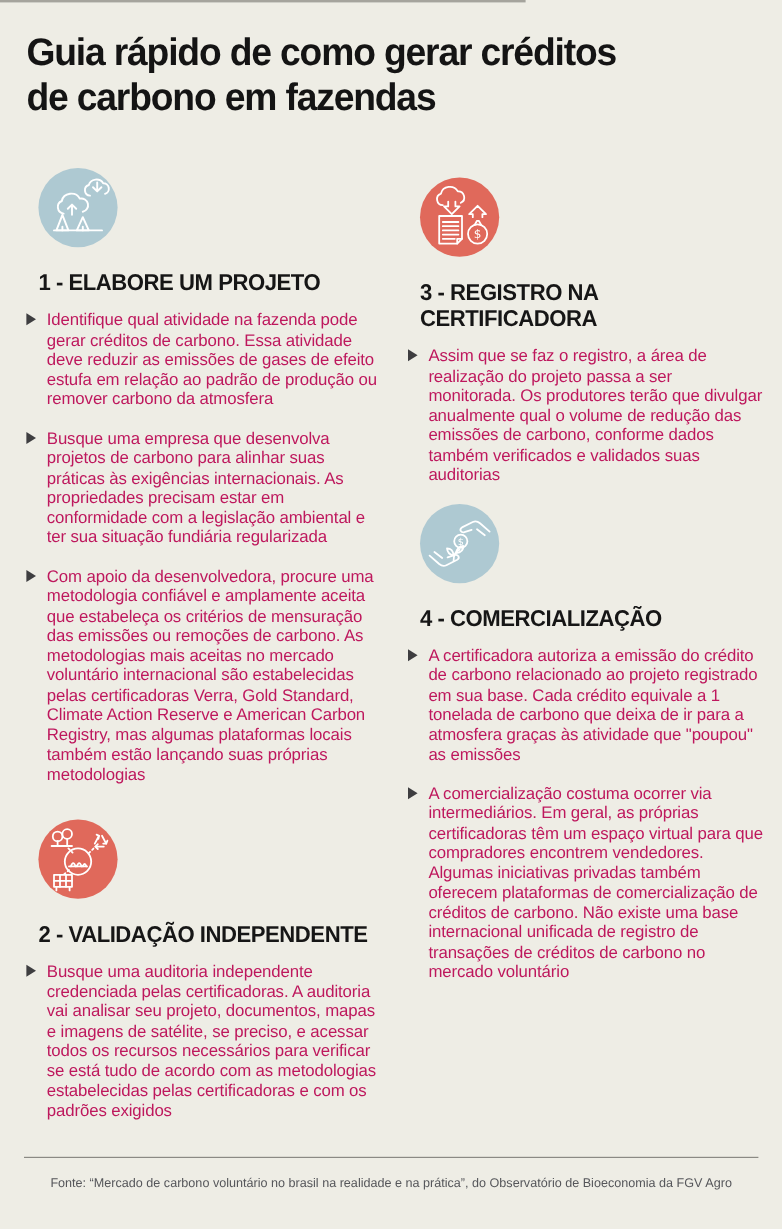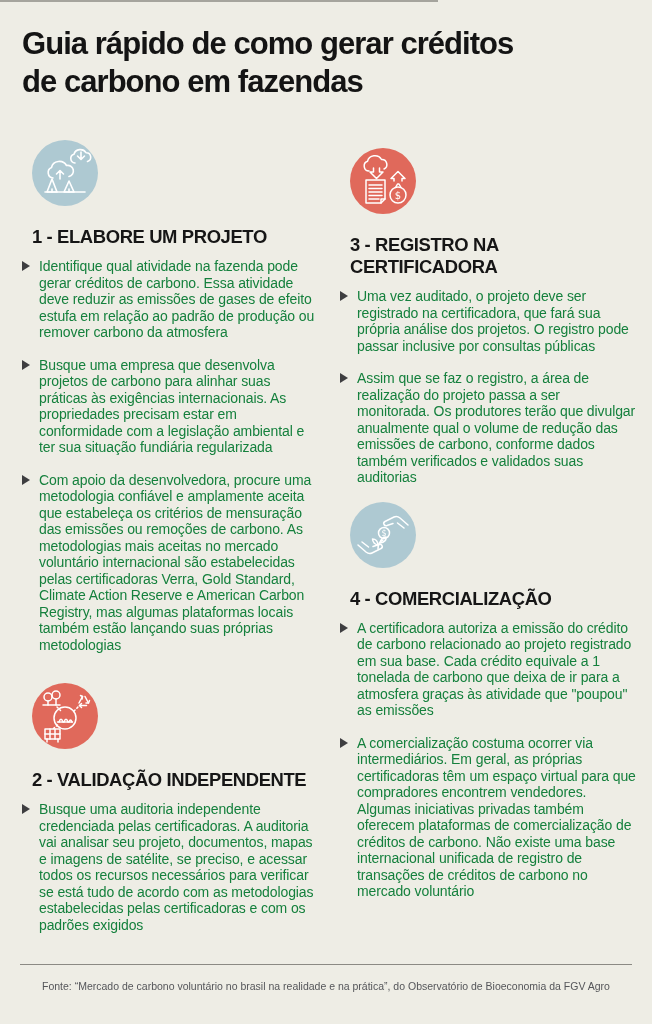--- a/index.html
+++ b/index.html
@@ -42,21 +42,21 @@
   }
   .section-heading.wrap2{white-space:normal;max-width:205px;}
   ul.bullets{
     list-style:none;margin:10px 0 0 0;padding:0;
     width:296px;
   }
   ul.bullets li{
     position:relative;
     padding-left:17px;
     margin:0 0 16px 0;
-    color:#15803d;
+    color:#be185d;
     font-size:14px;line-height:16.5px;
     letter-spacing:-0.1px;
   }
   .tri{
     position:absolute;left:0;top:3px;
     width:0;height:0;
     border-left:8px solid #3e3e40;
     border-top:5px solid transparent;
     border-bottom:5px solid transparent;
   }
@@ -167,21 +167,20 @@
         <path d="M43 32 v-2.5 h-3 l7 -7 l7 7 h-3 v2.5"></path>
         <path d="M44.5 38.5 l2 -3.5 h1.5 l2 3.5"></path>
         <circle cx="47" cy="46" r="8"></circle>
         <text x="47" y="49.5" font-family="DejaVu Sans, sans-serif" font-size="10" fill="#ffffff" stroke="none" text-anchor="middle">$</text>
       </svg>
     </div>
 
     <div class="section-heading wrap2">3 - REGISTRO NA CERTIFICADORA</div>
 
     <ul class="bullets">
-      <li><span class="tri"></span><span>Uma vez auditado, o projeto deve ser registrado na certificadora, que fará sua própria análise dos projetos. O registro pode passar inclusive por consultas públicas</span></li>
       <li><span class="tri"></span><span>Assim que se faz o registro, a área de realização do projeto passa a ser monitorada. Os produtores terão que divulgar anualmente qual o volume de redução das emissões de carbono, conforme dados também verificados e validados suas auditorias</span></li>
     </ul>
 
     <div class="icon-circle icon-blue gap-top-sm">
       <svg width="64" height="64" viewBox="0 0 64 64" fill="none" stroke="#ffffff" stroke-width="1.5" stroke-linecap="round" stroke-linejoin="round">
 
         <path d="M57 22 l-8 -7 q-3 -2.5 -6 -1 l-9 4.5 q-2 1.2 -1 3 q1 1.6 3 1 l6 -2"></path>
         <path d="M53 25 l-6.5 -5"></path>
 
         <circle cx="33" cy="30" r="5.5"></circle>

